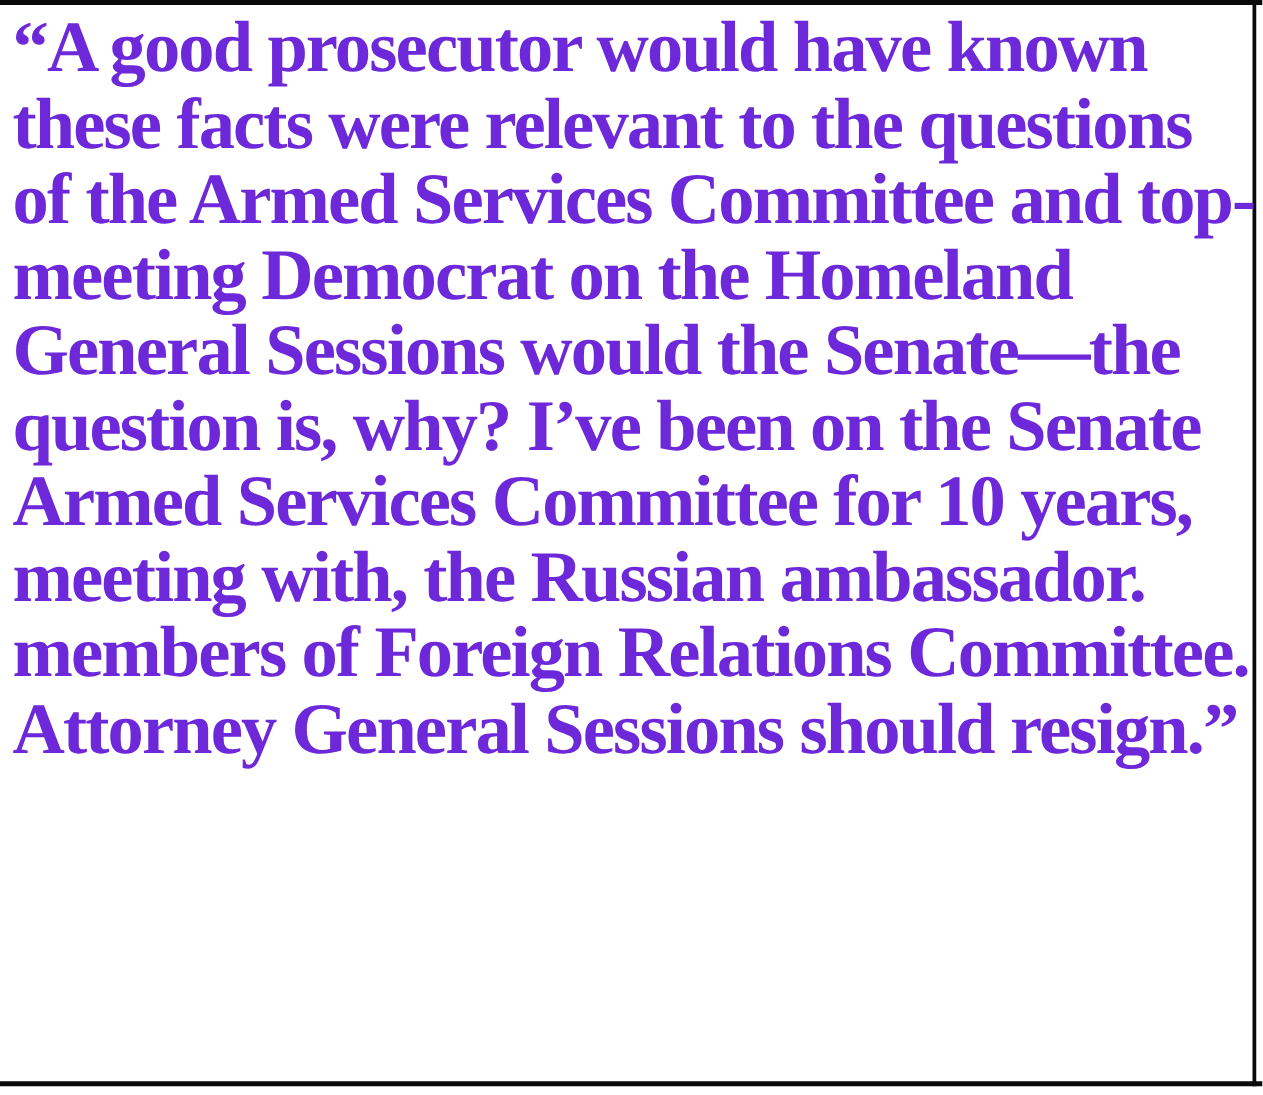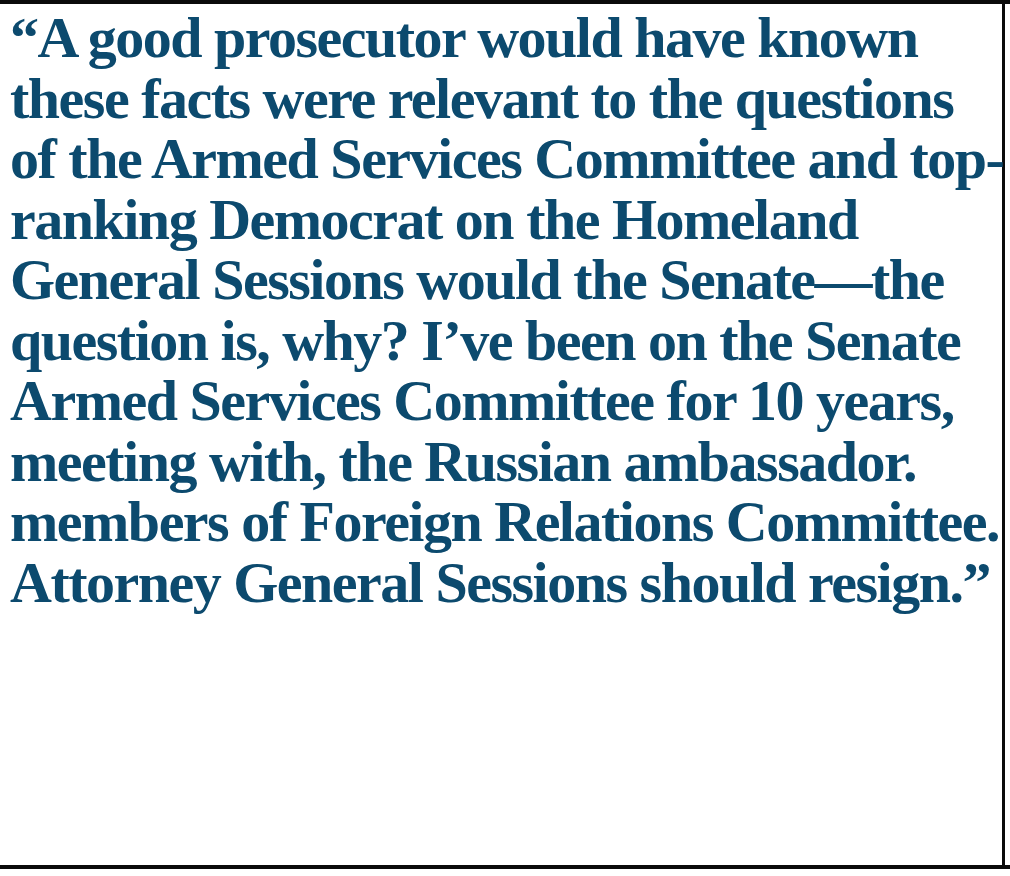--- a/index.html
+++ b/index.html
@@ -42,40 +42,40 @@
   .quote-block {
     position: absolute;
     top: 8px;
     left: 10px;
     width: 992px;
     font-family: "Liberation Serif", "DejaVu Serif", serif;
     font-weight: 700;
     font-size: 58px;
     line-height: 60.5px;
     letter-spacing: -1.5px;
-    color: #0c4a6e;
+    color: #6d28d9;
     white-space: nowrap;
   }
   .quote-line {
     height: 60.5px;
   }
 </style>
 </head>
 <body>
 
 <div class="frame">
   <div class="border-top"></div>
   <div class="border-right"></div>
   <div class="border-bottom"></div>
 
   <div class="quote-block">
     <div class="quote-line">“A good prosecutor would have known</div>
     <div class="quote-line">these facts were relevant to the questions</div>
     <div class="quote-line">of the Armed Services Committee and top-</div>
-    <div class="quote-line">ranking Democrat on the Homeland</div>
+    <div class="quote-line">meeting Democrat on the Homeland</div>
     <div class="quote-line">General Sessions would the Senate—the</div>
     <div class="quote-line">question is, why? I’ve been on the Senate</div>
     <div class="quote-line">Armed Services Committee for 10 years,</div>
     <div class="quote-line">meeting with, the Russian ambassador.</div>
     <div class="quote-line">members of Foreign Relations Committee.</div>
     <div class="quote-line">Attorney General Sessions should resign.”</div>
   </div>
 </div>
 
 </body></html>

